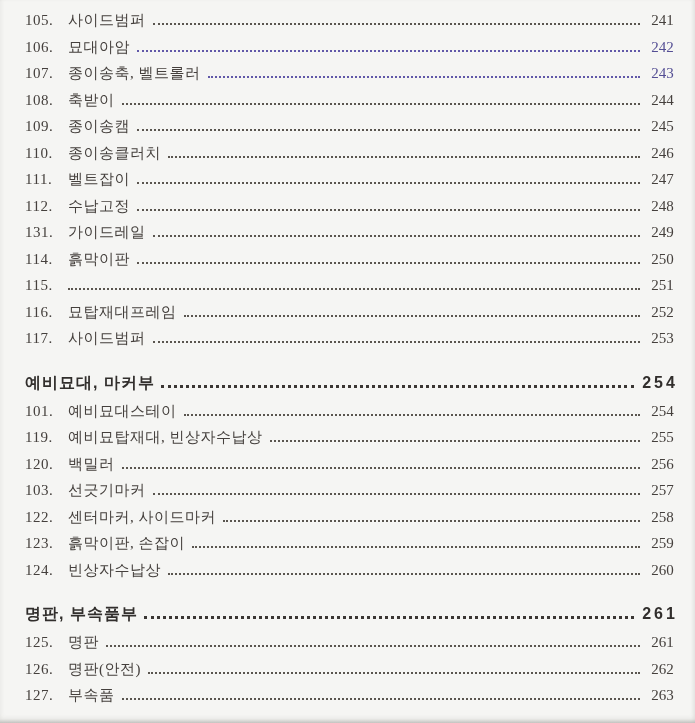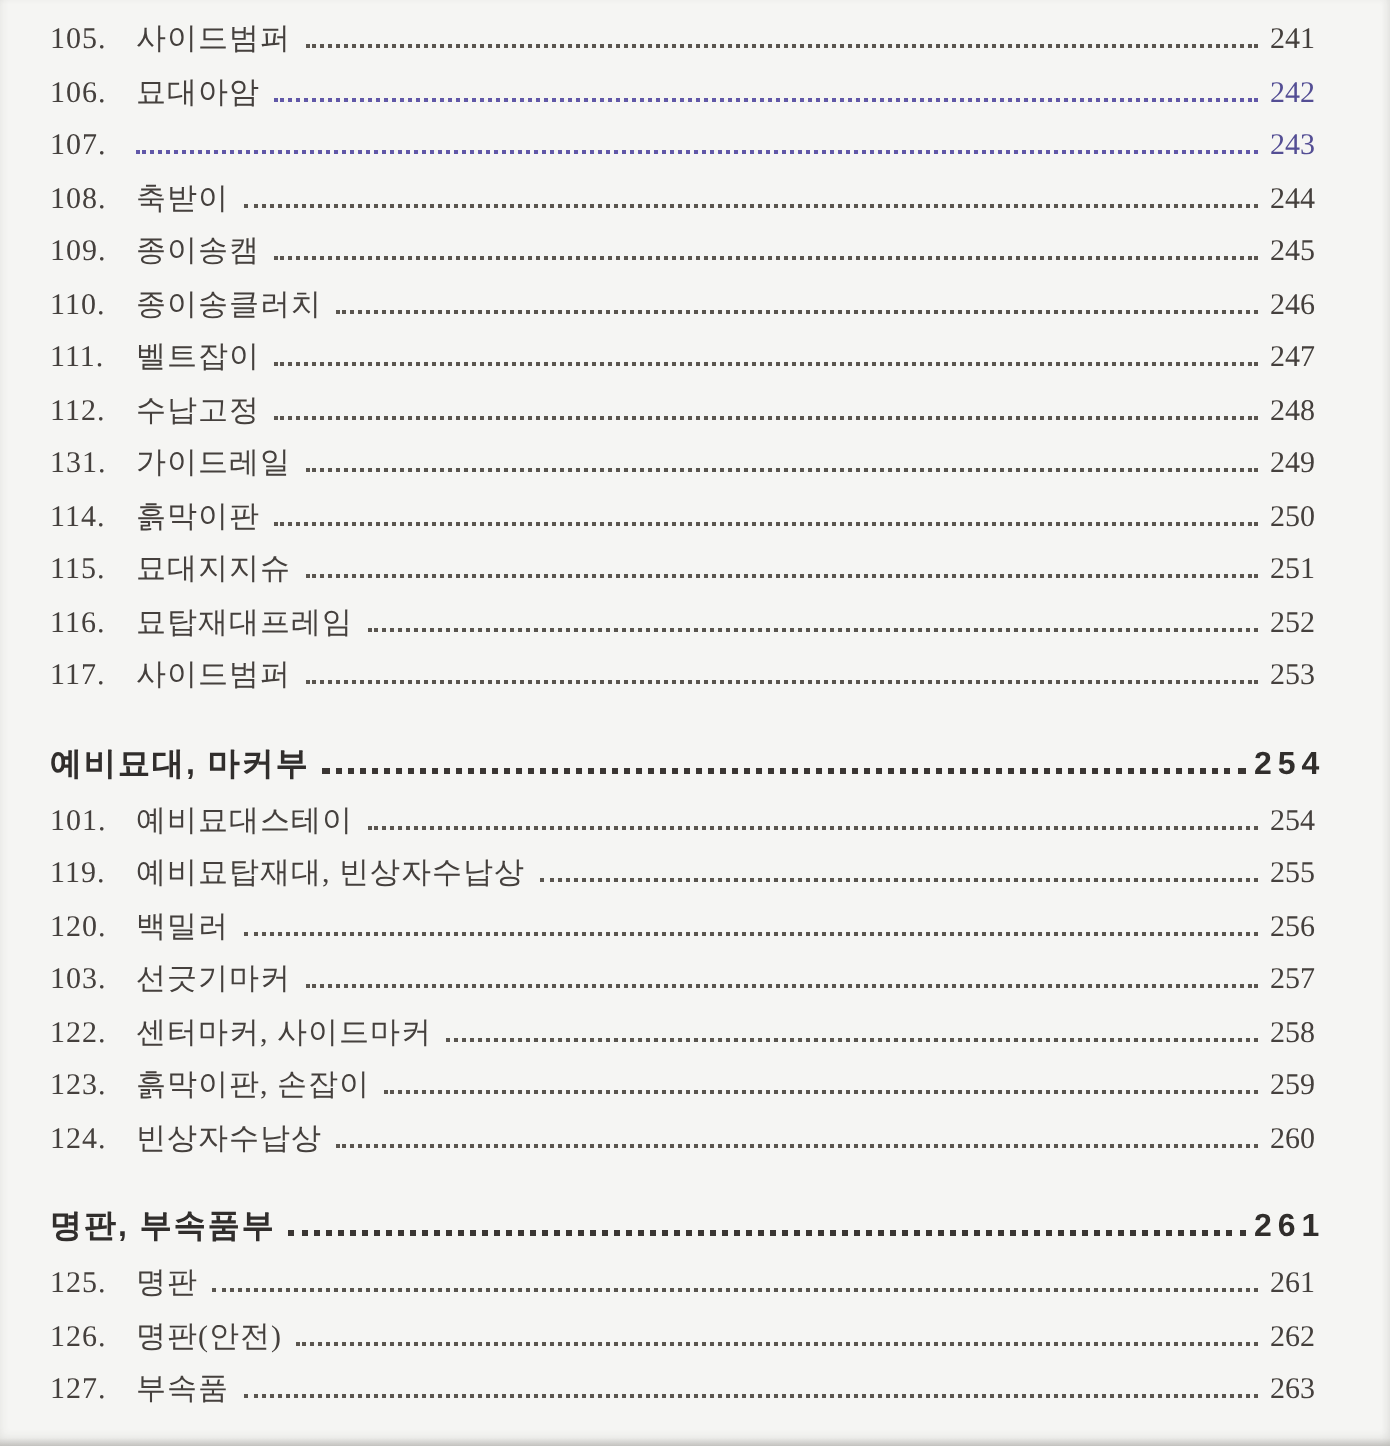--- a/index.html
+++ b/index.html
@@ -9,21 +9,21 @@
     --leader: #5a554f;
     --leader-bold: #3a3633;
     --tint: #6158a8;
   }
   html, body { margin: 0; padding: 0; background: #fff; }
   .page {
     position: relative;
     width: 695px;
     height: 723px;
     box-sizing: border-box;
-    padding: 7px 27px 0 25px;
+    padding: 7px 16px 0 25px;
     background: var(--background);
     color: var(--text);
     font-family: "Liberation Serif", "DejaVu Serif", serif;
     overflow: hidden;
     box-shadow: inset 0 -4px 5px rgba(60,55,50,0.10), inset -2px 0 3px rgba(60,55,50,0.04);
   }
   .toc { width: 100%; }
   .section { width: 100%; }
   .row {
     display: flex;
@@ -60,21 +60,21 @@
     margin: 0 6px 0 0;
     min-width: 10px;
   }
   .leader-bold {
     border-bottom: 3px dotted var(--leader-bold);
     margin-right: 4px;
   }
   .pagenum {
     flex: none;
     min-width: 33px;
-    text-align: left;
+    text-align: center;
   }
   .header-row .pagenum {
     min-width: 44px;
     letter-spacing: 3px;
     margin-right: -3px;
   }
   
   .section:nth-child(1) .item-row:nth-child(2) .leader,
   .section:nth-child(1) .item-row:nth-child(3) .leader { border-bottom-color: var(--tint); }
   .section:nth-child(1) .item-row:nth-child(2) .pagenum,
@@ -102,20 +102,21 @@
     <span class="pagenum">241</span>
   </div>
         <div class="row item-row">
     <span class="num">106.</span>
     <span class="title">묘대아암</span>
     <span class="leader"></span>
     <span class="pagenum">242</span>
   </div>
         <div class="row item-row">
     <span class="num">107.</span>
+    <span class="title">종이송축, 벨트롤러</span>
     <span class="leader"></span>
     <span class="pagenum">243</span>
   </div>
         <div class="row item-row">
     <span class="num">108.</span>
     <span class="title">축받이</span>
     <span class="leader"></span>
     <span class="pagenum">244</span>
   </div>
         <div class="row item-row">
@@ -149,21 +150,20 @@
     <span class="pagenum">249</span>
   </div>
         <div class="row item-row">
     <span class="num">114.</span>
     <span class="title">흙막이판</span>
     <span class="leader"></span>
     <span class="pagenum">250</span>
   </div>
         <div class="row item-row">
     <span class="num">115.</span>
-    <span class="title">묘대지지슈</span>
     <span class="leader"></span>
     <span class="pagenum">251</span>
   </div>
         <div class="row item-row">
     <span class="num">116.</span>
     <span class="title">묘탑재대프레임</span>
     <span class="leader"></span>
     <span class="pagenum">252</span>
   </div>
         <div class="row item-row">

